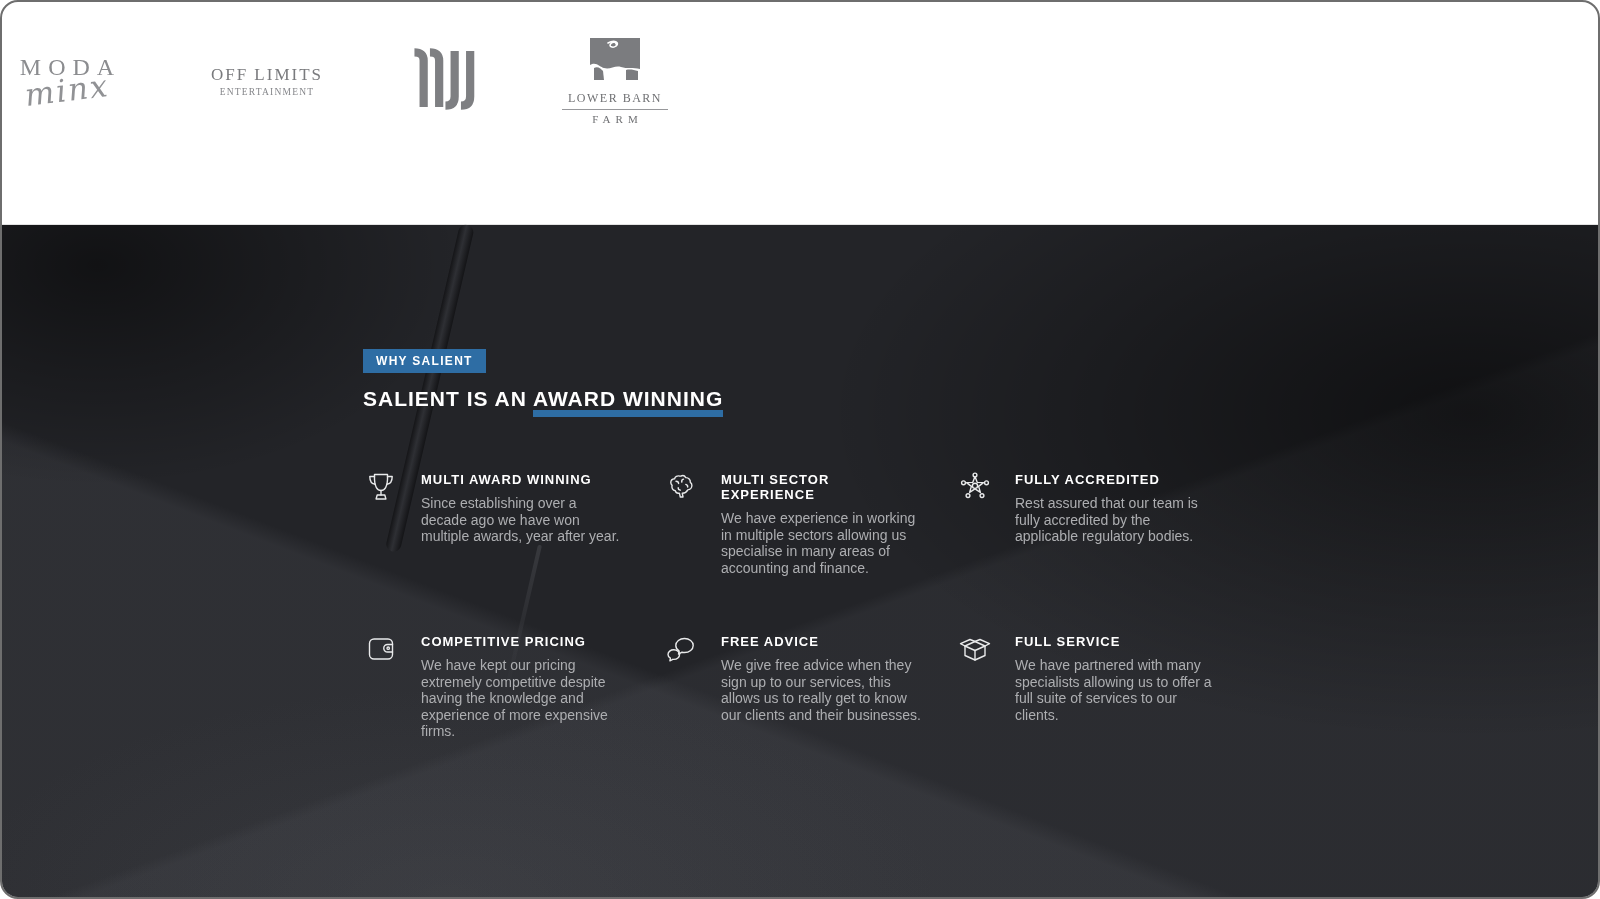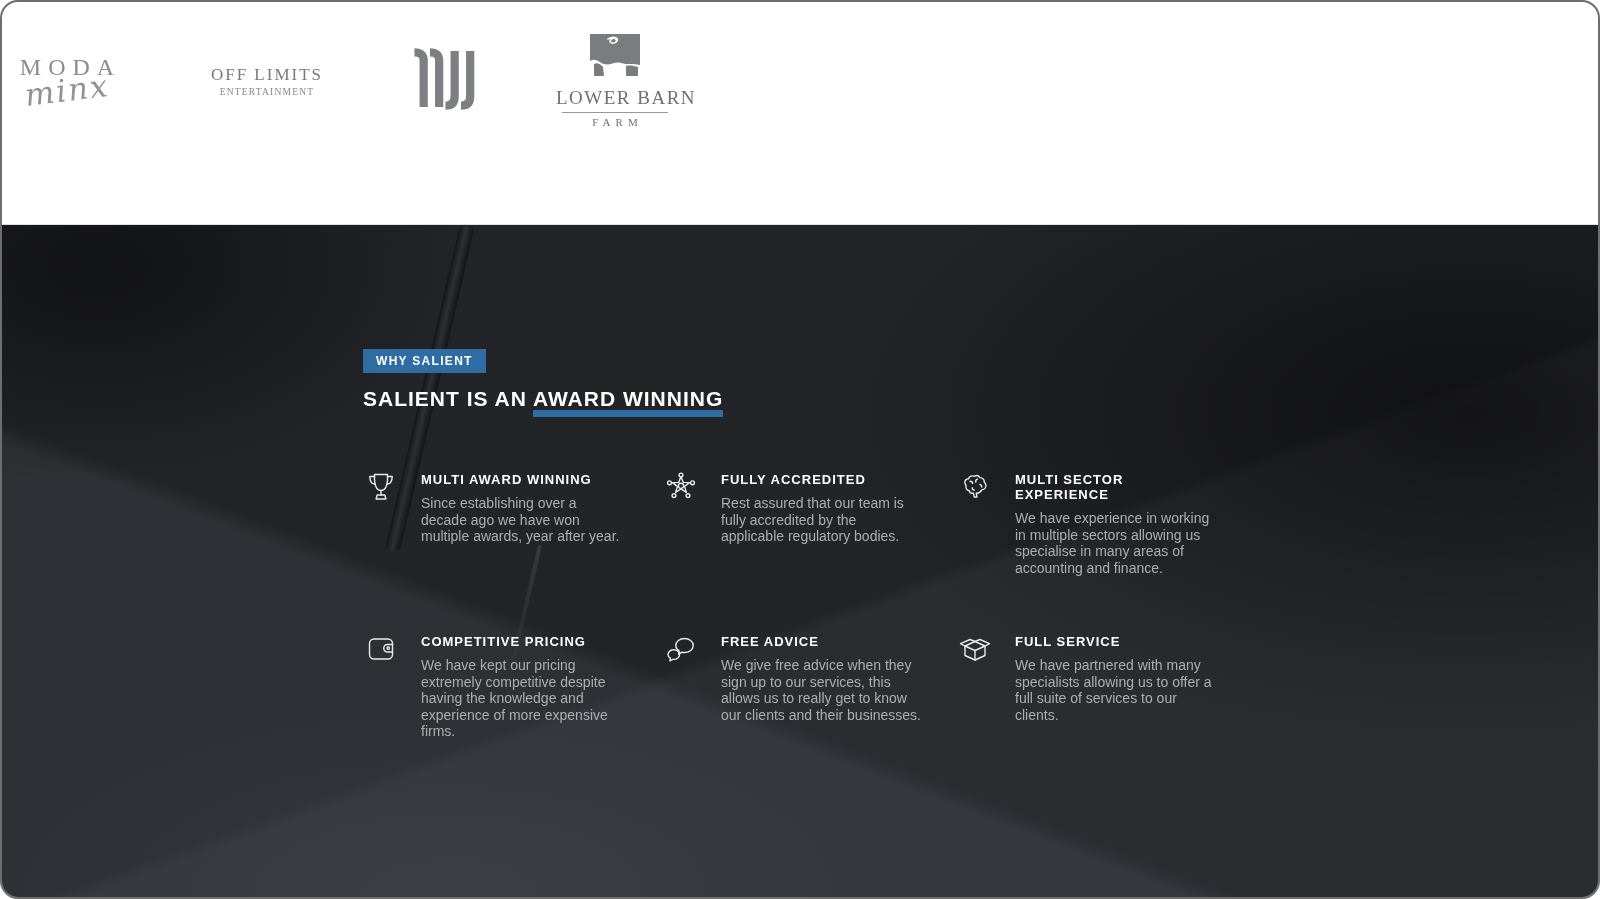--- a/index.html
+++ b/index.html
@@ -23,21 +23,21 @@
   .moda-primary { font-family:"Liberation Serif", serif; font-size:24px; letter-spacing:7px; padding-left:7px; }
   .moda-secondary { font-family:"DejaVu Serif", serif; font-style:italic; font-size:31px; color:#919295; margin-top:-9px; transform:rotate(-7deg); letter-spacing:2px; }
 
   .logo-offlimits { width:130px; color:#797a7d; }
   .ol-primary { font-family:"Liberation Serif", serif; font-size:17px; letter-spacing:2px; }
   .ol-secondary { font-family:"Liberation Serif", serif; font-size:9.5px; letter-spacing:1.2px; margin-top:2px; color:#85868a; }
 
   .logo-monogram { width:84px; }
 
   .logo-lbf { width:118px; color:#6f7073; }
-  .lbf-name { font-family:"Liberation Serif", serif; font-size:19px; letter-spacing:1.5px; margin-top:3px; white-space:nowrap; }
+  .lbf-name { font-family:"Liberation Serif", serif; font-size:12px; letter-spacing:1.5px; margin-top:3px; white-space:nowrap; }
   .lbf-line { border-top:1px solid #97989b; margin:3px 6px 3px; }
   .lbf-farm { font-family:"Liberation Serif", serif; font-size:11px; letter-spacing:5px; padding-left:5px; }
 
   
   .dark {
     position:absolute; left:0; right:0; top:222px; bottom:0;
     background:#232428;
     border-top:1px solid #e2e2e2;
   }
   .bg-photo {
@@ -152,54 +152,54 @@
           </span>
           <div class="ftext">
             <h3 class="ftitle">MULTI AWARD WINNING</h3>
             <p class="fbody">Since establishing over a decade ago we have won multiple awards, year after year.</p>
           </div>
         </div>
 
         <div class="feature">
           <span class="ficon">
             <svg class="icon" width="36" height="36" viewBox="0 0 36 36">
+              <path d="M17 7.2c-2.8-.9-5.1.6-5.4 2.6-2.2.2-3.8 1.8-3.8 3.8 0 1.1.5 2.1 1.3 2.8-.9 2.7.7 5 3.2 5.3.4 1.8 2.2 2.9 4.1 2.5l.9 3.8h2.7l-.7-3.7c2.6-.2 4.6-1.6 5.5-3.4 2.3-.1 4.1-2 4.1-4.3 0-1.3-.6-2.5-1.6-3.2.3-2.7-1.8-4.9-4.5-4.8-1-1.7-3-2.4-4.8-1.6-.3.1-.7.1-1 .2z"></path>
+              <path d="M13 12.2c1.5 0 2.6 1 2.6 2.3"></path>
+              <path d="M20.5 10.2c-1.3.4-2 1.6-1.7 2.9"></path>
+              <path d="M22.8 15.4c1.2.3 2 1.3 1.9 2.6"></path>
+              <path d="M15.2 18.8c0 1.3.9 2.2 2.2 2.3"></path>
+            </svg>
+          </span>
+          <div class="ftext">
+            <h3 class="ftitle">MULTI SECTOR EXPERIENCE</h3>
+            <p class="fbody">We have experience in working in multiple sectors allowing us specialise in many areas of accounting and finance.</p>
+          </div>
+        </div>
+
+        <div class="feature">
+          <span class="ficon">
+            <svg class="icon" width="36" height="36" viewBox="0 0 36 36">
               <path d="M18 7.5l2.3 5.9 6.2.2-4.9 3.8 1.8 6-5.4-3.5-5.4 3.5 1.8-6-4.9-3.8 6.2-.2z"></path>
               <circle cx="18" cy="6" r="1.9"></circle>
               <circle cx="29.5" cy="13.8" r="1.9"></circle>
               <circle cx="25" cy="26.6" r="1.9"></circle>
               <circle cx="11" cy="26.6" r="1.9"></circle>
               <circle cx="6.5" cy="13.8" r="1.9"></circle>
               <circle cx="18" cy="16.8" r="2.6"></circle>
             </svg>
           </span>
           <div class="ftext">
             <h3 class="ftitle">FULLY ACCREDITED</h3>
             <p class="fbody">Rest assured that our team is fully accredited by the applicable regulatory bodies.</p>
           </div>
         </div>
 
         <div class="feature">
           <span class="ficon">
             <svg class="icon" width="36" height="36" viewBox="0 0 36 36">
-              <path d="M17 7.2c-2.8-.9-5.1.6-5.4 2.6-2.2.2-3.8 1.8-3.8 3.8 0 1.1.5 2.1 1.3 2.8-.9 2.7.7 5 3.2 5.3.4 1.8 2.2 2.9 4.1 2.5l.9 3.8h2.7l-.7-3.7c2.6-.2 4.6-1.6 5.5-3.4 2.3-.1 4.1-2 4.1-4.3 0-1.3-.6-2.5-1.6-3.2.3-2.7-1.8-4.9-4.5-4.8-1-1.7-3-2.4-4.8-1.6-.3.1-.7.1-1 .2z"></path>
-              <path d="M13 12.2c1.5 0 2.6 1 2.6 2.3"></path>
-              <path d="M20.5 10.2c-1.3.4-2 1.6-1.7 2.9"></path>
-              <path d="M22.8 15.4c1.2.3 2 1.3 1.9 2.6"></path>
-              <path d="M15.2 18.8c0 1.3.9 2.2 2.2 2.3"></path>
-            </svg>
-          </span>
-          <div class="ftext">
-            <h3 class="ftitle">MULTI SECTOR EXPERIENCE</h3>
-            <p class="fbody">We have experience in working in multiple sectors allowing us specialise in many areas of accounting and finance.</p>
-          </div>
-        </div>
-
-        <div class="feature">
-          <span class="ficon">
-            <svg class="icon" width="36" height="36" viewBox="0 0 36 36">
               <rect x="6.5" y="8" width="23" height="20" rx="4.5"></rect>
               <path d="M29.5 13.5h-5a3.75 3.75 0 0 0 0 7.5h5"></path>
               <circle cx="25.2" cy="17.2" r="1.2"></circle>
             </svg>
           </span>
           <div class="ftext">
             <h3 class="ftitle">COMPETITIVE PRICING</h3>
             <p class="fbody">We have kept our pricing extremely competitive despite having the knowledge and experience of more expensive firms.</p>
           </div>
         </div>

